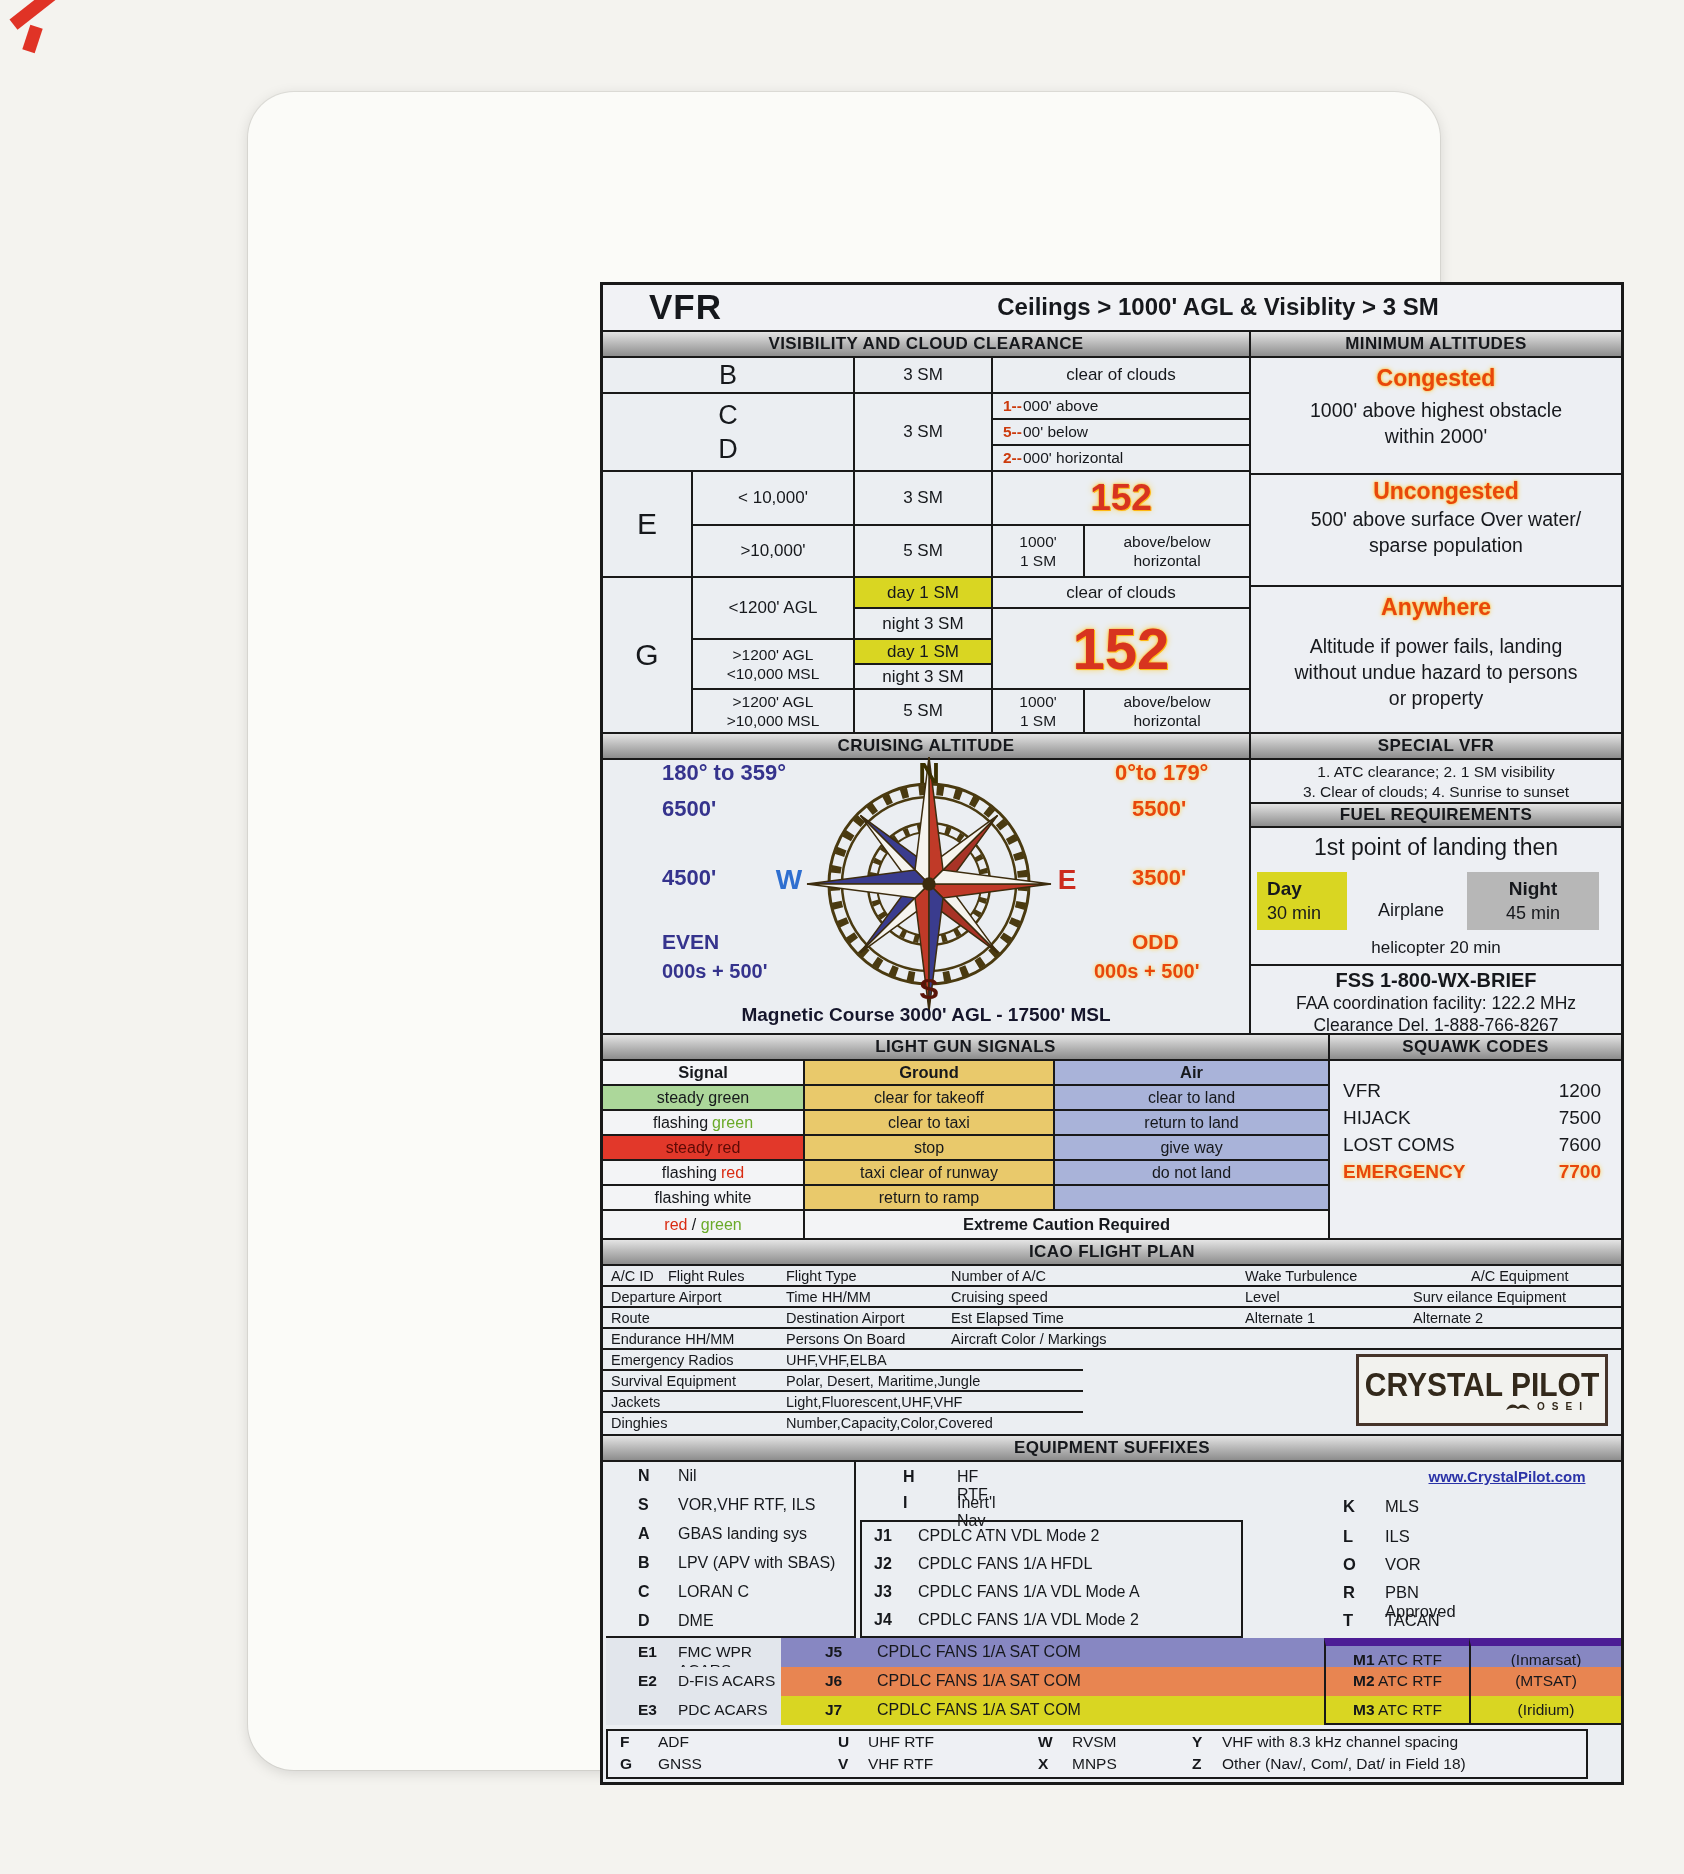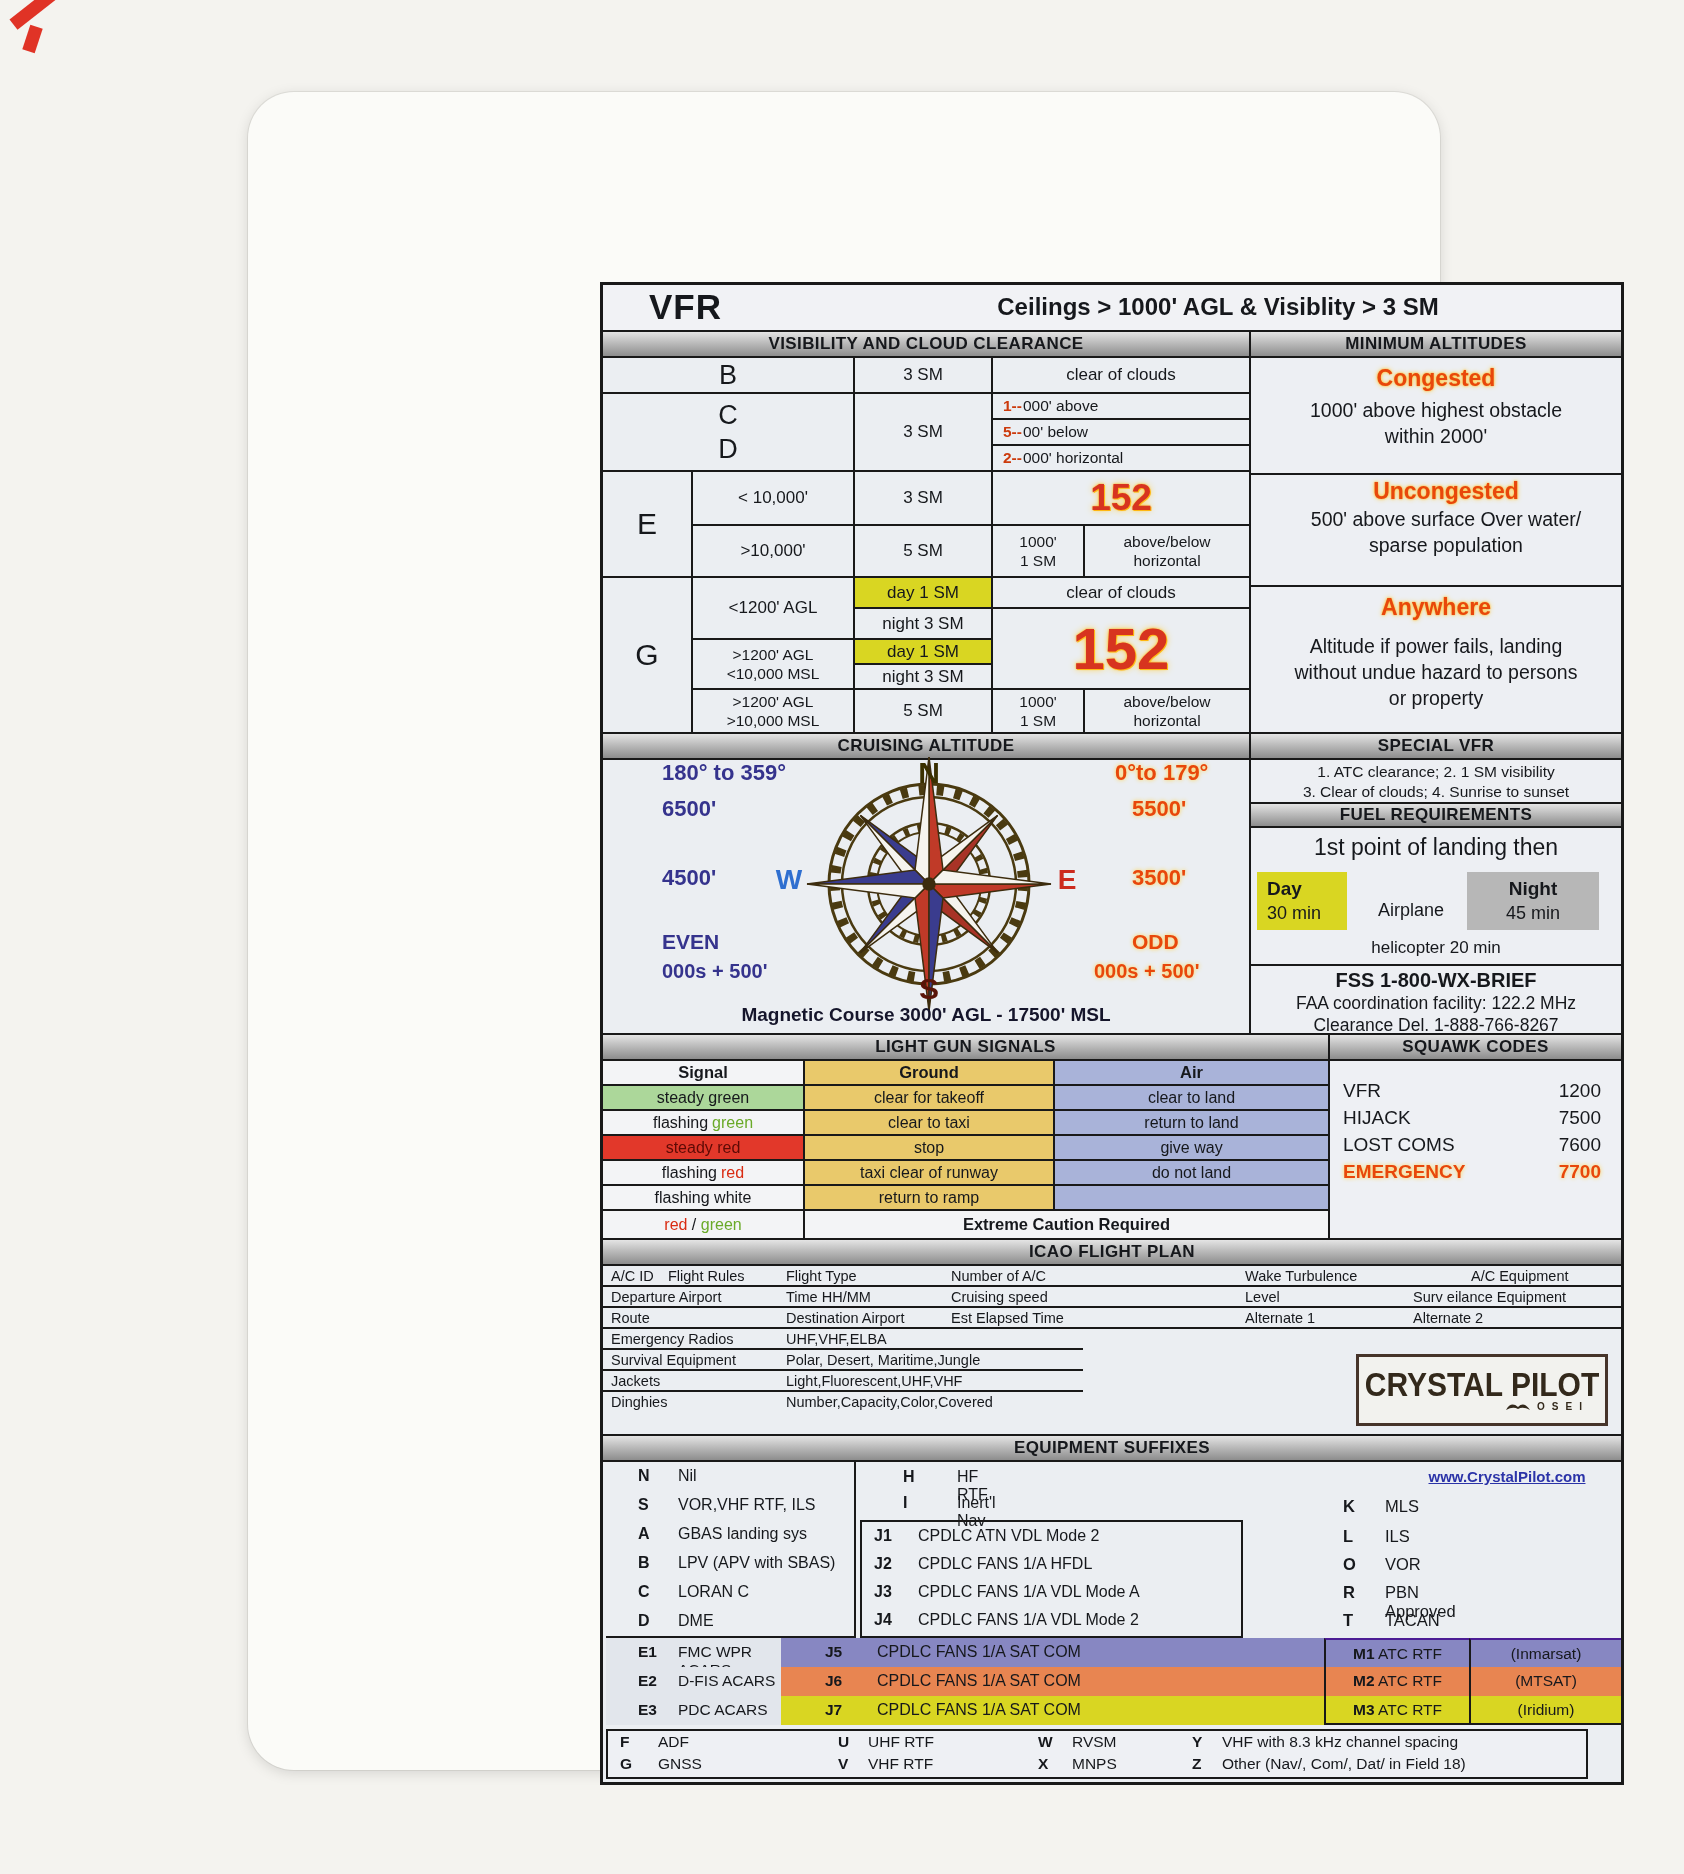--- a/index.html
+++ b/index.html
@@ -117,21 +117,21 @@
   .ce2{width:175px;background:#e2e6ec;}
   .cj{width:543px;}
   .cm1{width:145px;border-left:2px solid #191919;text-align:center;}
   .cm2{flex:1;border-left:2px solid #191919;text-align:center;}
   .crow .cel .k{font-weight:bold;}
   .ce2 .k{position:absolute;left:32px;top:5px;} .ce2 .v{position:absolute;left:72px;top:5px;}
   .cj .k{position:absolute;left:44px;top:5px;} .cj .v{position:absolute;left:96px;top:5px;font-size:16px;}
   .cm1 .in{position:absolute;left:0;top:5px;width:100%;}
   .cm2 .in{position:absolute;left:0;top:5px;width:100%;}
   .bgpurp{background:#8787c2;} .bgorange{background:#e88551;} .bgyellow{background:#d9d622;}
-  .bt2{border-top:2px solid #4c1d95;} .bb2{border-bottom:2px solid #191919;}
+  .bt2{border-top:8px solid #4c1d95;} .bb2{border-bottom:2px solid #191919;}
   .bbox{position:absolute;left:3px;top:1444px;width:982px;height:50px;border:2px solid #191919;background:#eef0f4;padding-top:2px;}
   .brow{position:relative;height:22px;font-size:15.5px;}
   .brow .k{position:absolute;font-weight:bold;}
   .brow .v{position:absolute;}
   .bk1{left:12px;} .bv1{left:50px;} .bk2{left:230px;} .bv2{left:260px;} .bk3{left:430px;} .bv3{left:464px;} .bk4{left:584px;} .bv4{left:614px;}
   
   .mark{position:absolute;background:#e03326;}
   .m1{left:8px;top:2px;width:52px;height:13px;transform:rotate(-38deg);}
   .m2{left:26px;top:26px;width:13px;height:26px;transform:rotate(18deg);}
 </style>
@@ -420,20 +420,26 @@
         </div>
         <div class="irow">
           <span class="ca">Route</span>
           <span class="cb">Destination Airport</span>
           <span class="cc">Est Elapsed Time</span>
           <span class="cd">Alternate 1</span>
           <span class="ce">Alternate 2</span>
           <i class="rule full"></i>
         </div>
         <div class="irow">
+          <span class="ca">Endurance HH/MM</span>
+          <span class="cb">Persons On Board</span>
+          <span class="cc">Aircraft Color / Markings</span>
+          <i class="rule full"></i>
+        </div>
+        <div class="irow">
           <span class="ca">Emergency Radios</span>
           <span class="cb">UHF,VHF,ELBA</span>
           <i class="rule half"></i>
         </div>
         <div class="irow">
           <span class="ca">Survival Equipment</span>
           <span class="cb">Polar, Desert, Maritime,Jungle</span>
           <i class="rule half"></i>
         </div>
         <div class="irow">

